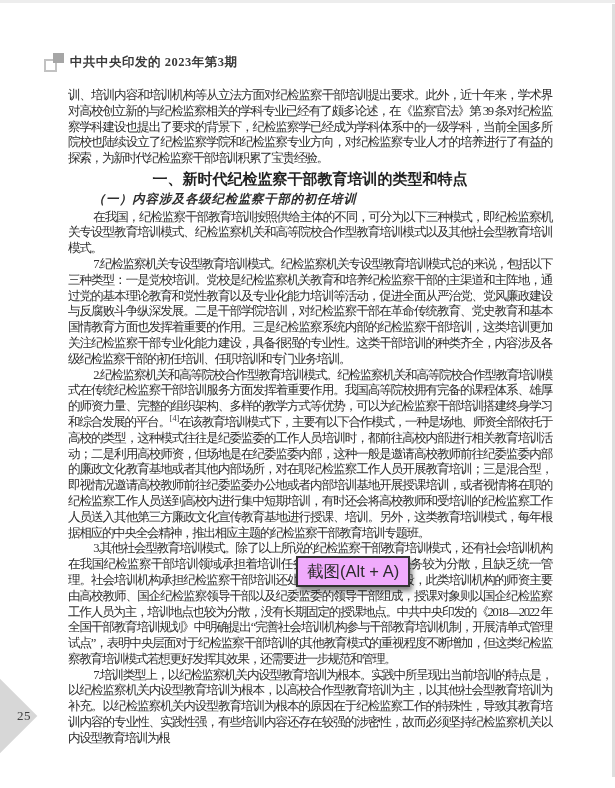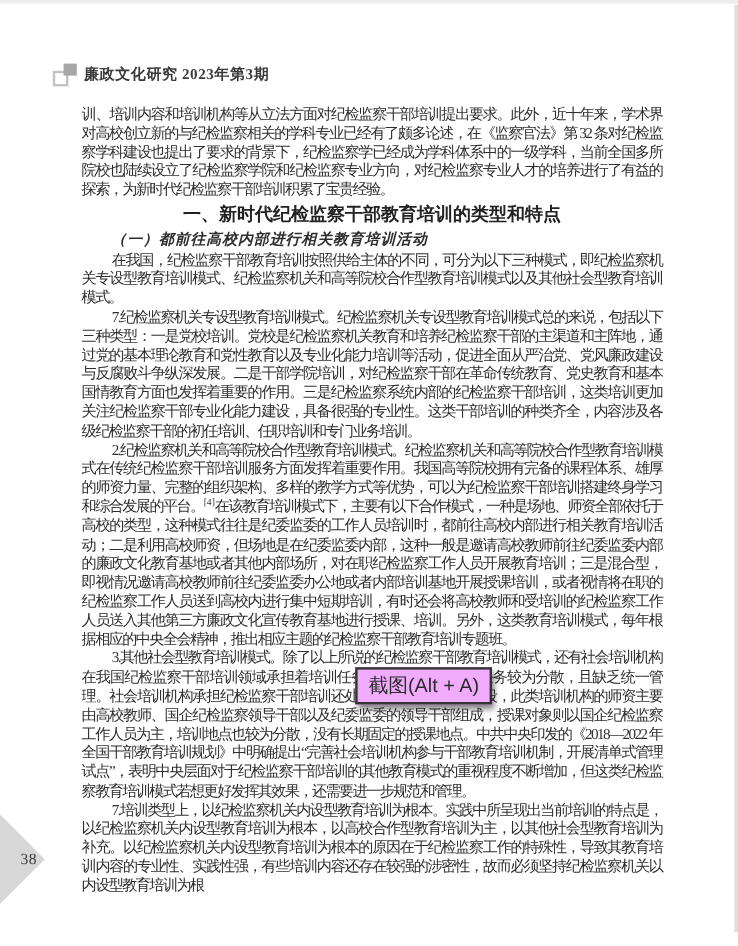--- a/index.html
+++ b/index.html
@@ -57,39 +57,39 @@
 
 <div class="screen">
   <div class="top-edge"></div>
   <div class="right-edge"></div>
 
   <header class="journal-header">
     <span class="logo">
       <span class="sq-outline"></span>
       <span class="sq-filled"></span>
     </span>
-    <span class="journal-title">廉政文化研究 2023年第3期</span>
+    <span class="journal-title">中共中央印发的 2023年第3期</span>
   </header>
 
   <main class="content">
-    <p class="noindent">训、培训内容和培训机构等从立法方面对纪检监察干部培训提出要求。此外，近十年来，学术界对高校创立新的与纪检监察相关的学科专业已经有了颇多论述，在《监察官法》第 32 条对纪检监察学科建设也提出了要求的背景下，纪检监察学已经成为学科体系中的一级学科，当前全国多所院校也陆续设立了纪检监察学院和纪检监察专业方向，对纪检监察专业人才的培养进行了有益的探索，为新时代纪检监察干部培训积累了宝贵经验。</p>
+    <p class="noindent">训、培训内容和培训机构等从立法方面对纪检监察干部培训提出要求。此外，近十年来，学术界对高校创立新的与纪检监察相关的学科专业已经有了颇多论述，在《监察官法》第 39 条对纪检监察学科建设也提出了要求的背景下，纪检监察学已经成为学科体系中的一级学科，当前全国多所院校也陆续设立了纪检监察学院和纪检监察专业方向，对纪检监察专业人才的培养进行了有益的探索，为新时代纪检监察干部培训积累了宝贵经验。</p>
 
     <h2>一、新时代纪检监察干部教育培训的类型和特点</h2>
 
-    <h3>（一）都前往高校内部进行相关教育培训活动</h3>
+    <h3>（一）内容涉及各级纪检监察干部的初任培训</h3>
 
     <p>在我国，纪检监察干部教育培训按照供给主体的不同，可分为以下三种模式，即纪检监察机关专设型教育培训模式、纪检监察机关和高等院校合作型教育培训模式以及其他社会型教育培训模式。</p>
 
     <p>7.纪检监察机关专设型教育培训模式。纪检监察机关专设型教育培训模式总的来说，包括以下三种类型：一是党校培训。党校是纪检监察机关教育和培养纪检监察干部的主渠道和主阵地，通过党的基本理论教育和党性教育以及专业化能力培训等活动，促进全面从严治党、党风廉政建设与反腐败斗争纵深发展。二是干部学院培训，对纪检监察干部在革命传统教育、党史教育和基本国情教育方面也发挥着重要的作用。三是纪检监察系统内部的纪检监察干部培训，这类培训更加关注纪检监察干部专业化能力建设，具备很强的专业性。这类干部培训的种类齐全，内容涉及各级纪检监察干部的初任培训、任职培训和专门业务培训。</p>
 
     <p><span>2.纪检监察机关和高等院校合作型教育培训模式。纪检监察机关和高等院校合作型教育培训模式在传统纪检监察干部培训服务方面发挥着重要作用。我国高等院校拥有完备的课程体系、雄厚的师资力量、完整的组织架构、多样的教学方式等优势，可以为纪检监察干部培训搭建终身学习和综合发展的平台。</span><sup>[4]</sup><span>在该教育培训模式下，主要有以下合作模式，一种是场地、师资全部依托于高校的类型，这种模式往往是纪委监委的工作人员培训时，都前往高校内部进行相关教育培训活动；二是利用高校师资，但场地是在纪委监委内部，这种一般是邀请高校教师前往纪委监委内部的廉政文化教育基地或者其他内部场所，对在职纪检监察工作人员开展教育培训；三是混合型，即视情况邀请高校教师前往纪委监委办公地或者内部培训基地开展授课培训，或者视情将在职的纪检监察工作人员送到高校内进行集中短期培训，有时还会将高校教师和受培训的纪检监察工作人员送入其他第三方廉政文化宣传教育基地进行授课、培训。另外，这类教育培训模式，每年根据相应的中央全会精神，推出相应主题的纪检监察干部教育培训专题班。</span></p>
 
     <p>3.其他社会型教育培训模式。除了以上所说的纪检监察干部教育培训模式，还有社会培训机构在我国纪检监察干部培训领域承担着培训任务，但其承担的培训任务较为分散，且缺乏统一管理。社会培训机构承担纪检监察干部培训还处于自发探索的起步阶段，此类培训机构的师资主要由高校教师、国企纪检监察领导干部以及纪委监委的领导干部组成，授课对象则以国企纪检监察工作人员为主，培训地点也较为分散，没有长期固定的授课地点。中共中央印发的《2018—2022 年全国干部教育培训规划》中明确提出“完善社会培训机构参与干部教育培训机制，开展清单式管理试点”，表明中央层面对于纪检监察干部培训的其他教育模式的重视程度不断增加，但这类纪检监察教育培训模式若想更好发挥其效果，还需要进一步规范和管理。</p>
 
 
     <p>7.培训类型上，以纪检监察机关内设型教育培训为根本。实践中所呈现出当前培训的特点是，以纪检监察机关内设型教育培训为根本，以高校合作型教育培训为主，以其他社会型教育培训为补充。以纪检监察机关内设型教育培训为根本的原因在于纪检监察工作的特殊性，导致其教育培训内容的专业性、实践性强，有些培训内容还存在较强的涉密性，故而必须坚持纪检监察机关以内设型教育培训为根</p>
   </main>
 
   <div class="diamond"></div>
-  <div class="page-number">38</div>
+  <div class="page-number">25</div>
 
   <div class="tooltip">截图(Alt + A)</div>
 </div>
 
 </body></html>

